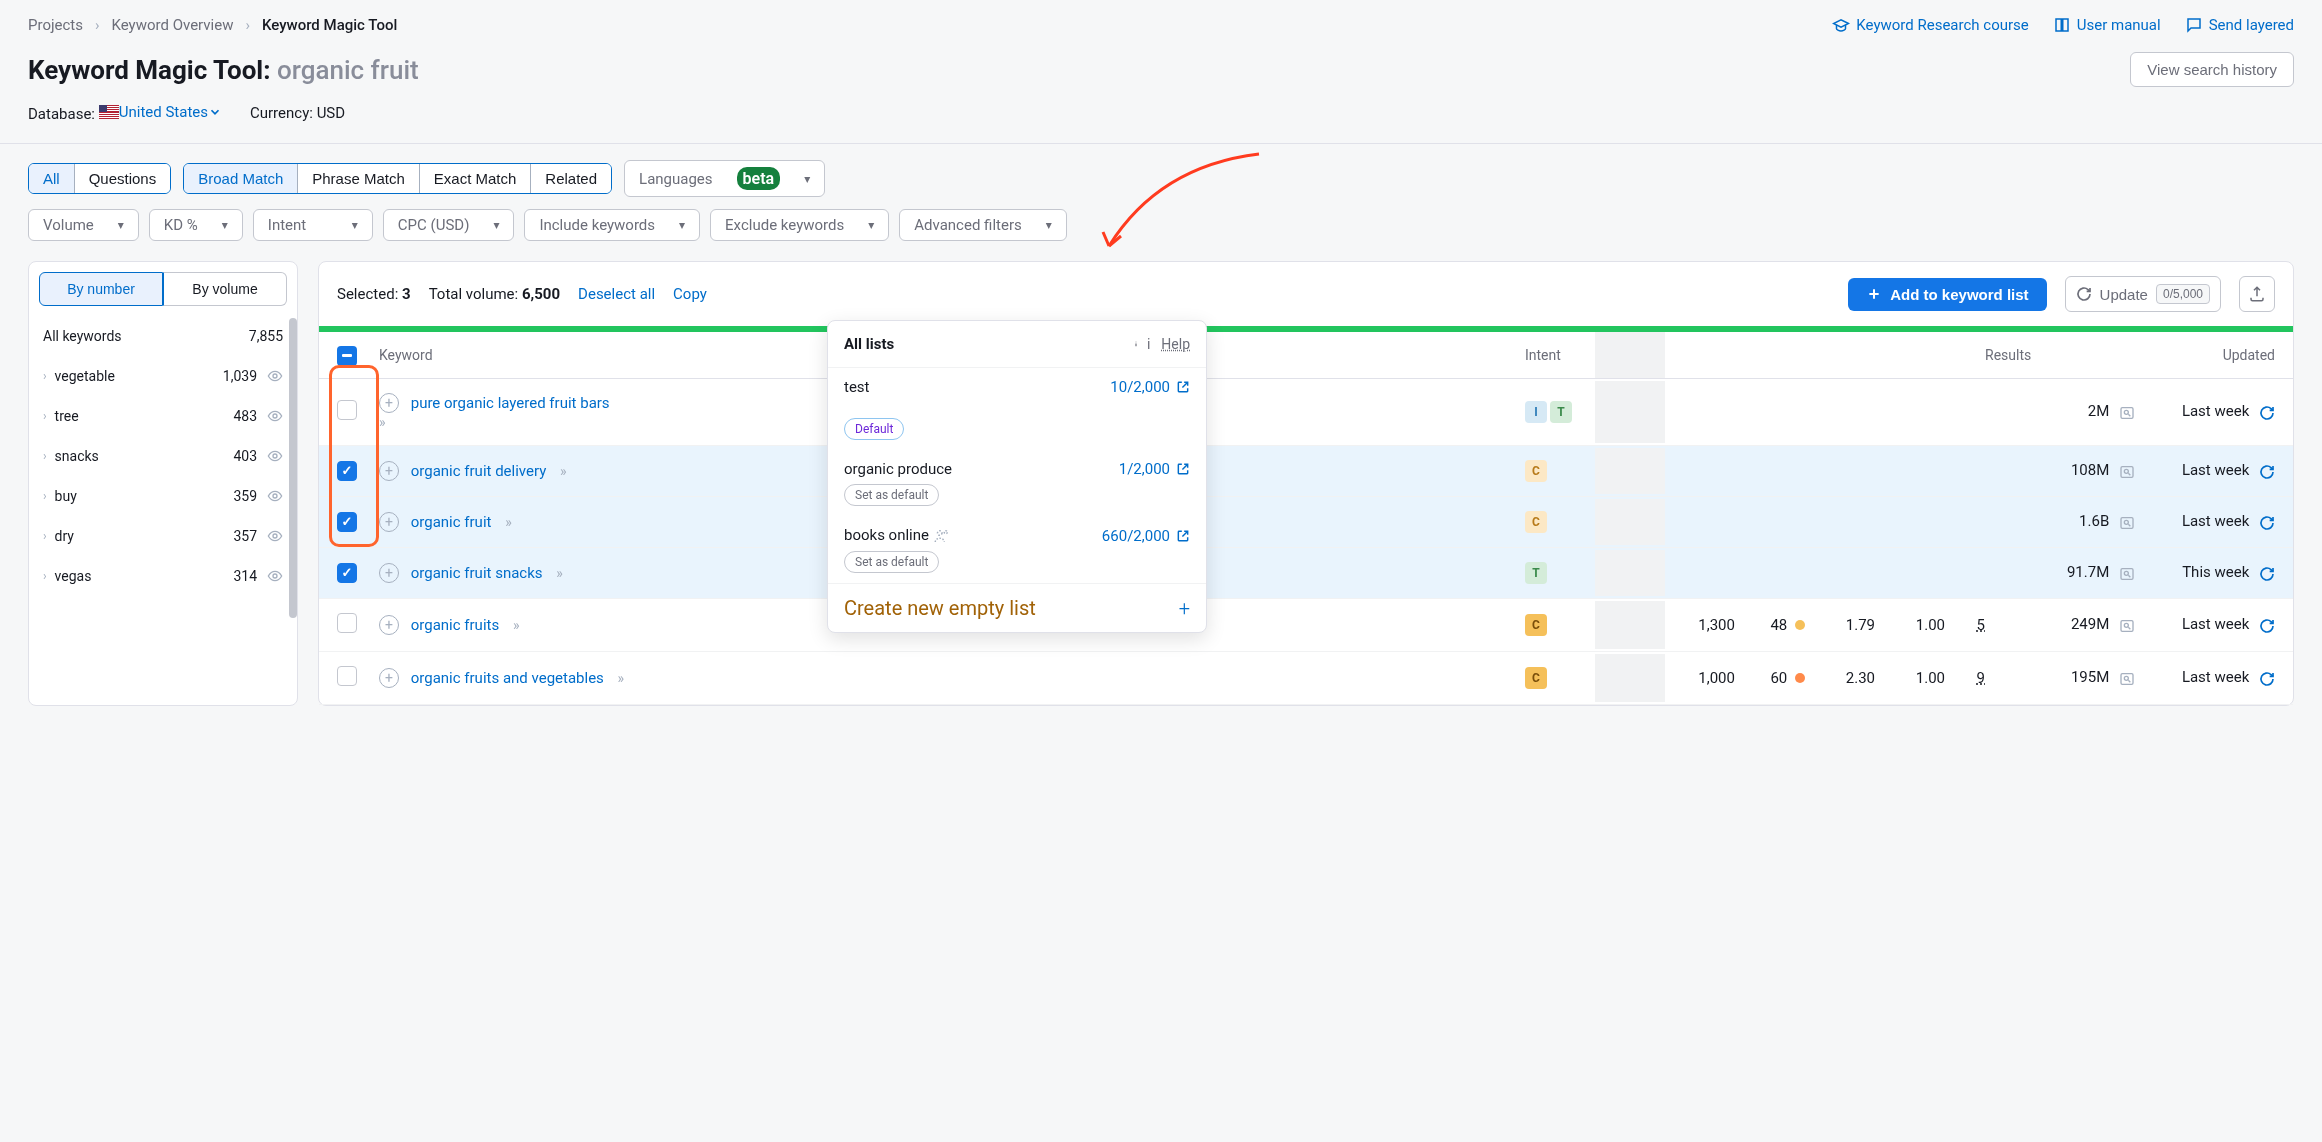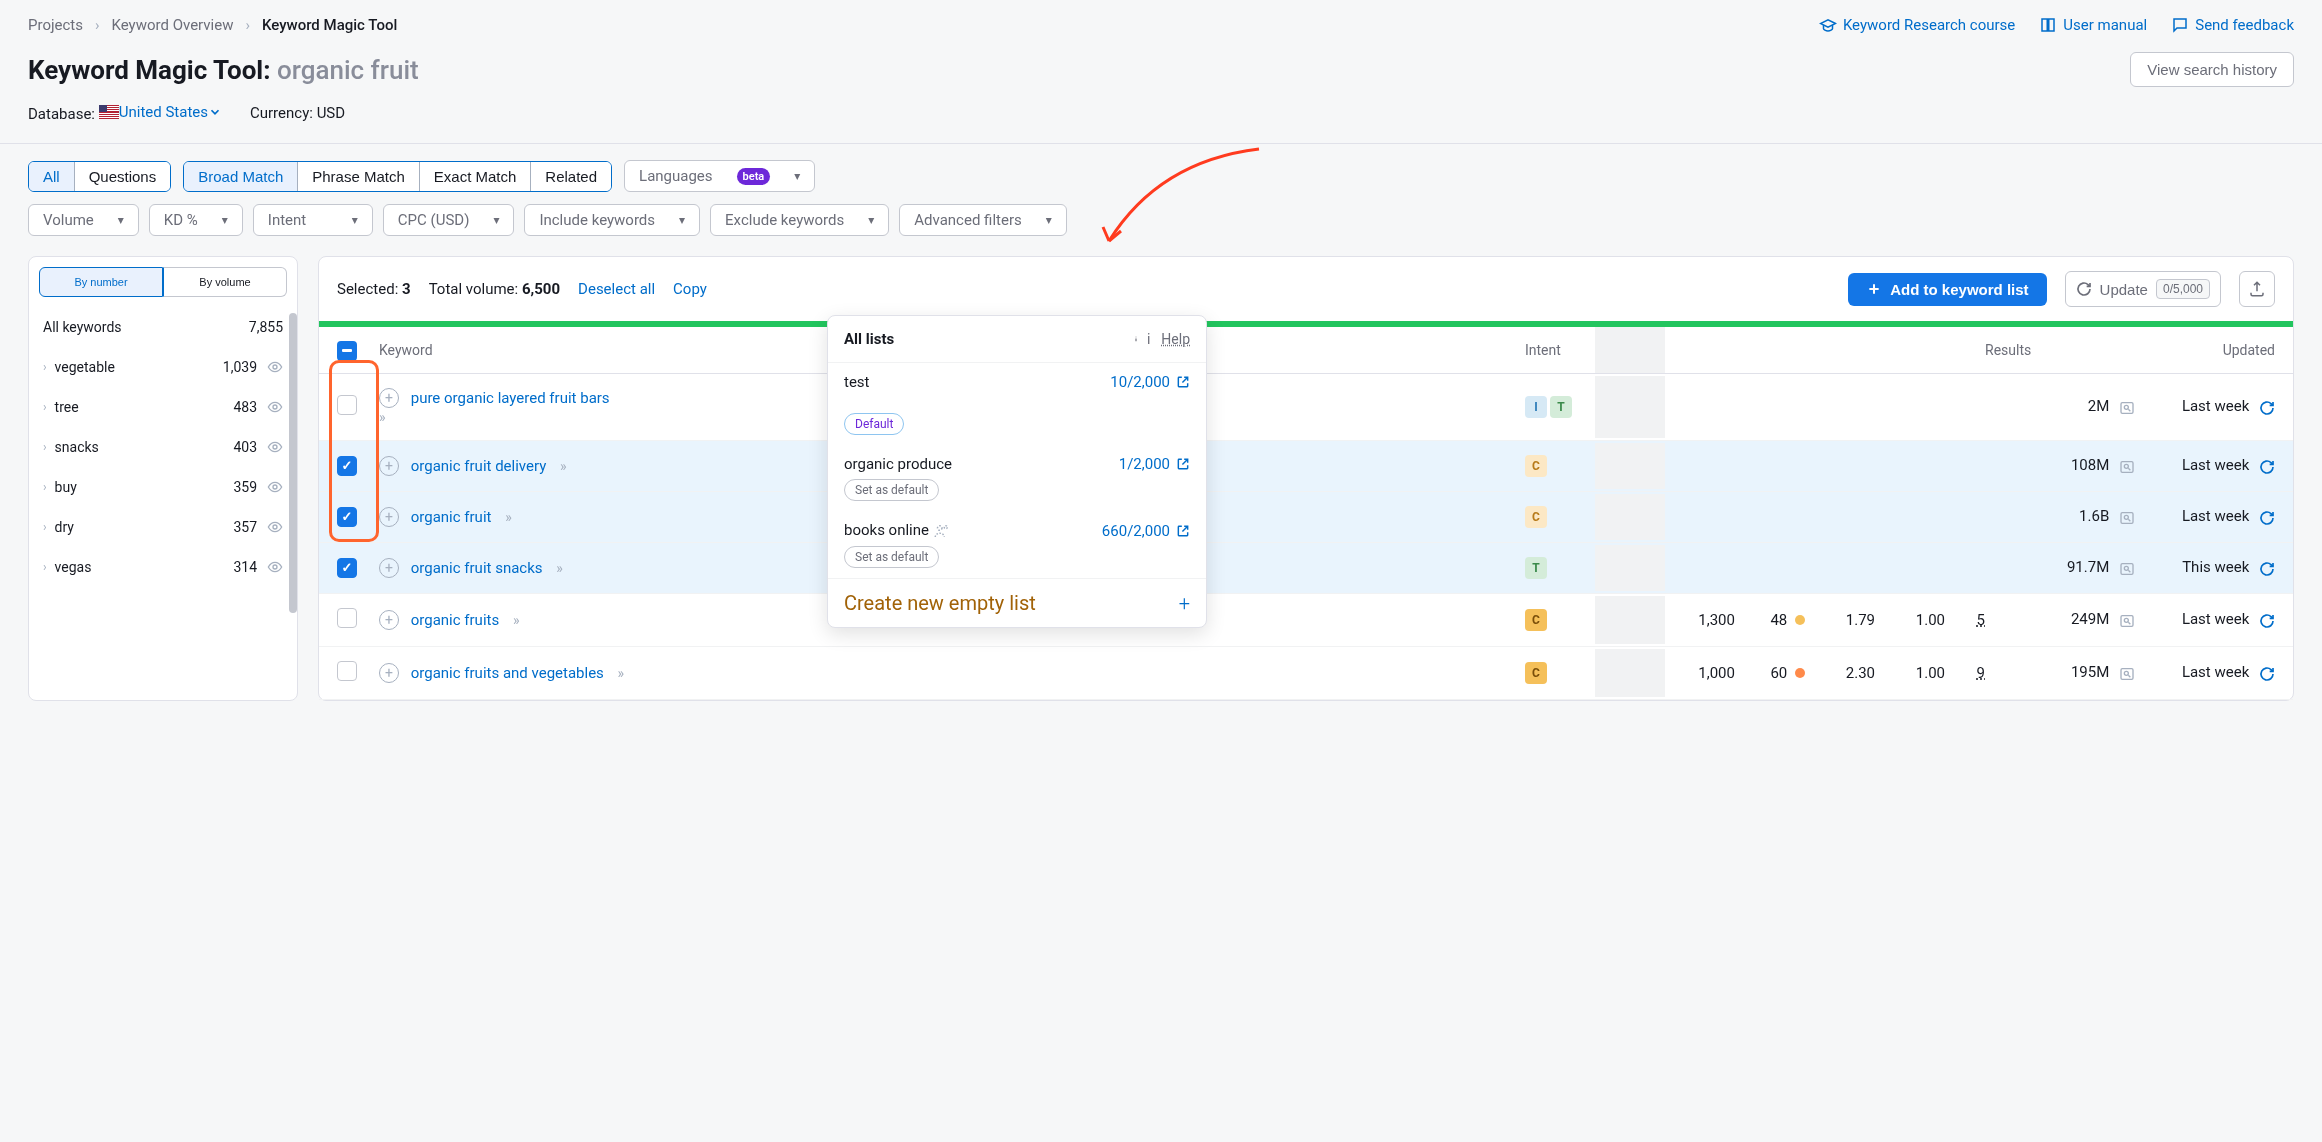--- a/index.html
+++ b/index.html
@@ -155,23 +155,23 @@
       background: #fff;
       font-size: 15px;
       color: #6c6e79;
       cursor: pointer;
     }
     .filter-pill .chev-down {
       font-size: 12px;
       color: #6c6e79;
     }
     .lang-pill .beta {
-      background: #6d28d9;
+      background: #15803d;
       color: #fff;
-      font-size: 11px;
+      font-size: 16px;
       padding: 2px 6px;
       border-radius: 10px;
       font-weight: 600;
     }
     .filters-row-2 {
       padding: 0 28px 20px;
       display: flex;
       align-items: center;
       gap: 10px;
       flex-wrap: wrap;
@@ -199,21 +199,21 @@
       border-radius: 4px;
     }
     .sidebar-tabs {
       display: flex;
       padding: 10px;
       gap: 0;
     }
     .sidebar-tab {
       flex: 1;
       padding: 8px 12px;
-      font-size: 11px;
+      font-size: 14px;
       border: 1px solid #c4c7cf;
       background: #fff;
       cursor: pointer;
       color: #171a22;
       text-align: center;
     }
     .sidebar-tab:first-child {
       border-radius: 6px 0 0 6px;
     }
     .sidebar-tab:last-child {
@@ -617,21 +617,21 @@
       <a href="#">
         <svg width="18" height="18" viewBox="0 0 24 24" fill="none" stroke="#006dca" stroke-width="2">
             <path d="M4 4h7v16H4zM13 4h7v16h-7z"></path>
           </svg>
         <span>User manual</span>
       </a>
       <a href="#">
         <svg width="18" height="18" viewBox="0 0 24 24" fill="none" stroke="#006dca" stroke-width="2">
             <path d="M4 4h16v12H8l-4 4V4z"></path>
           </svg>
-        <span>Send feedback</span>
+        <span>Send layered</span>
       </a>
     </div>
   </div>
 
   <div class="title-row">
     <h1>
       <span>Keyword Magic Tool:</span>
       <span class="query">organic fruit</span>
     </h1>
     <button class="view-history-btn">View search history</button>

